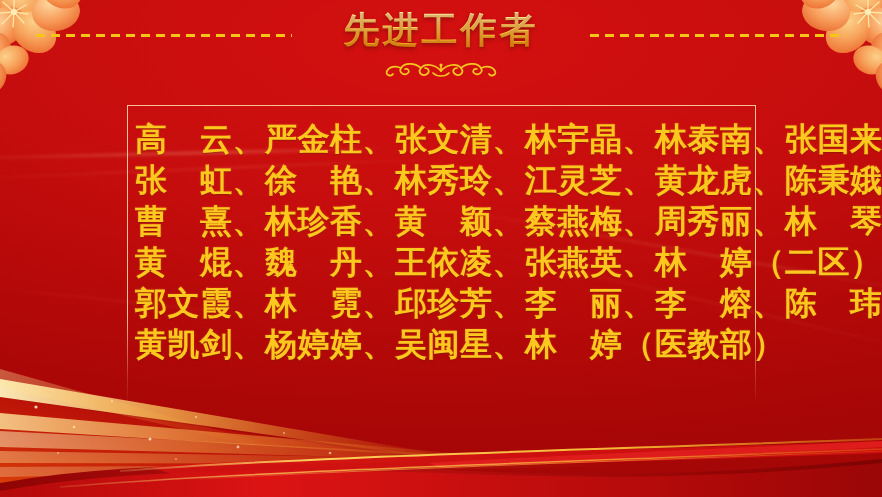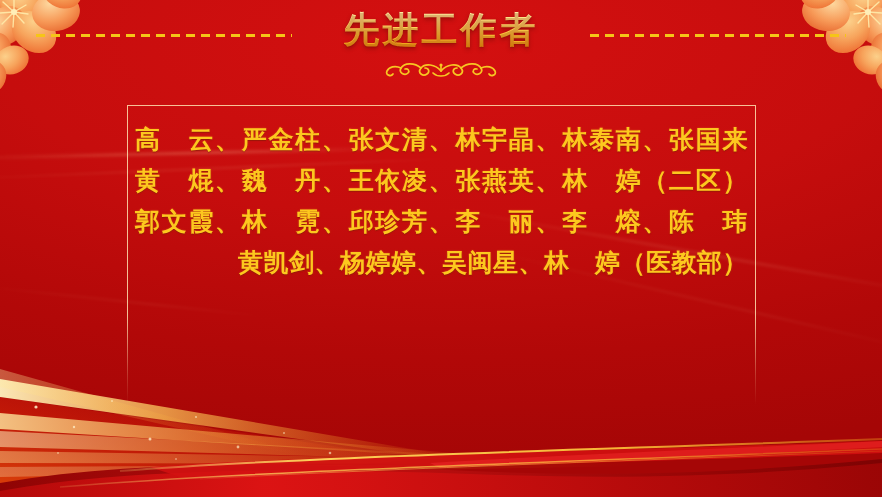--- a/index.html
+++ b/index.html
@@ -88,21 +88,21 @@
 
   .name-list {
     position:absolute;
     left:8px; right:8px; top:14px;
   }
   .name-row {
     height:41px;
     line-height:41px;
     white-space:nowrap;
     font-family:"DejaVu Sans", sans-serif;
-    font-size:25px;
+    font-size:32px;
     font-weight:bold;
     letter-spacing:.5px;
     color:#fdc81e;
     text-shadow:0 1px 1px rgba(110,12,0,.55), 0 0 2px rgba(255,200,60,.35);
   }
   .name-row.full { text-align:justify; text-align-last:justify; }
   .name-row.last { text-align:right; }
 
   
   .bottom-deco {
@@ -206,20 +206,22 @@
         <path d="M60 13 L60 9"></path>
       </g>
       <circle cx="60" cy="8" r="1.6" fill="#f7c722"></circle>
     </svg>
   </div>
 
   <div class="panel">
     <div class="panel-border"></div>
     <div class="name-list">
       <div class="name-row full">高　云、严金柱、张文清、林宇晶、林泰南、张国来</div>
+      <div class="name-row full">张　虹、徐　艳、林秀玲、江灵芝、黄龙虎、陈秉娥</div>
+      <div class="name-row full">曹　熹、林珍香、黄　颖、蔡燕梅、周秀丽、林　琴</div>
       <div class="name-row full">黄　焜、魏　丹、王依凌、张燕英、林　婷（二区）</div>
       <div class="name-row full">郭文霞、林　霓、邱珍芳、李　丽、李　熔、陈　玮</div>
       <div class="name-row last">黄凯剑、杨婷婷、吴闽星、林　婷（医教部）</div>
     </div>
   </div>
 
   <div class="bottom-deco">
     <svg width="882" height="130" viewBox="0 0 882 130" preserveAspectRatio="none">
       <defs>
         <linearGradient id="rayg" x1="0" y1="0" x2="1" y2="0">

